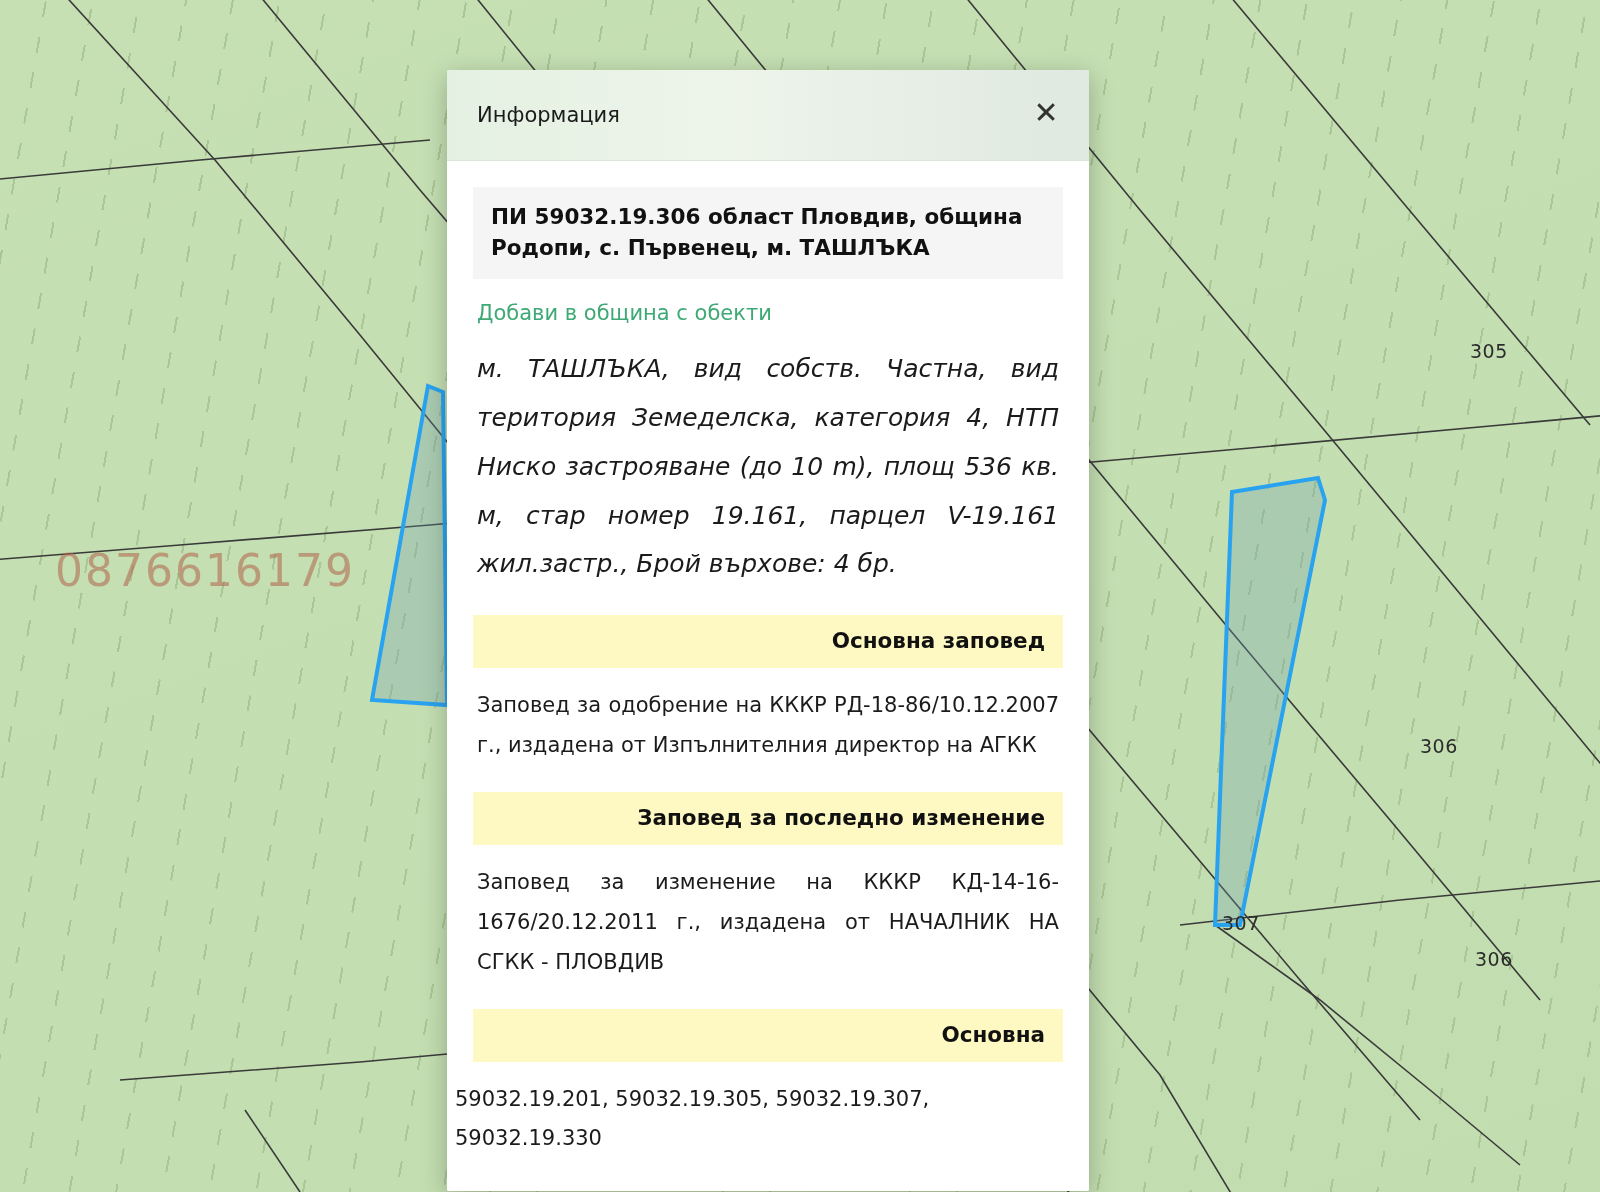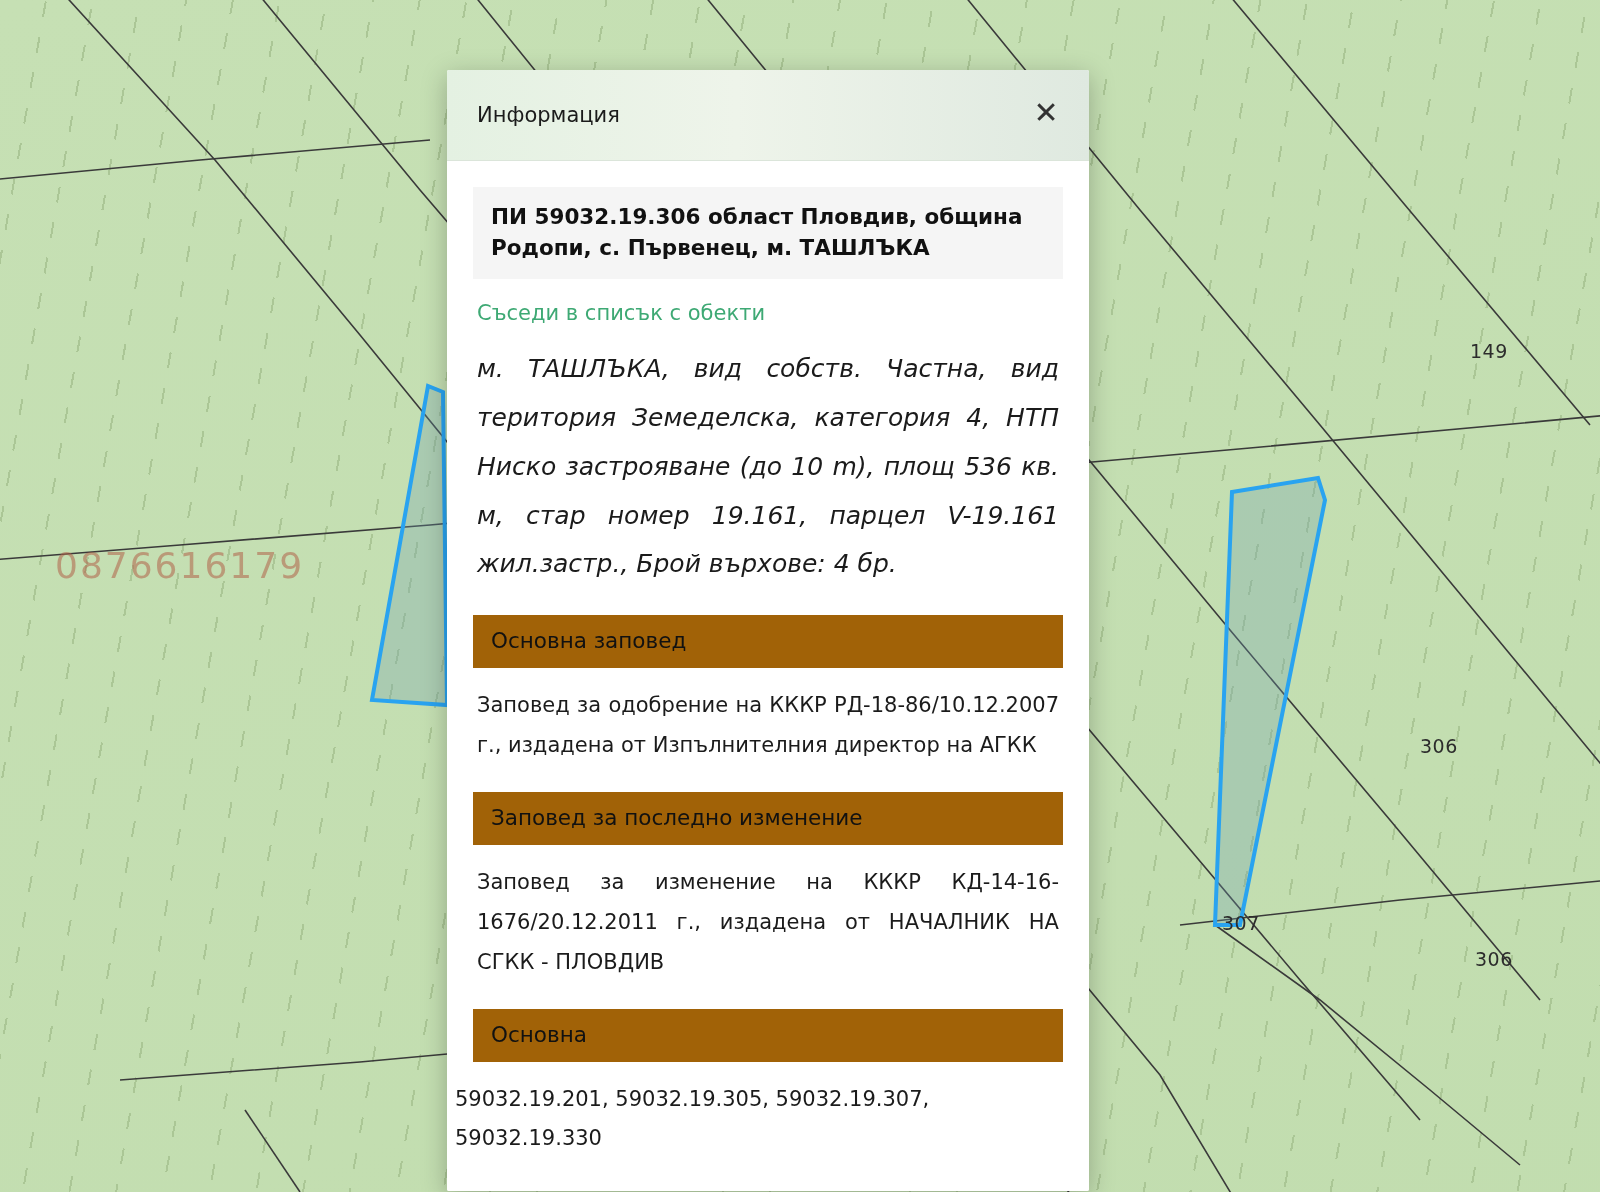--- a/index.html
+++ b/index.html
@@ -71,21 +71,21 @@
     color: #2c2c2c;
     letter-spacing: 0.5px;
     white-space: nowrap;
   }
 
   .watermark {
     position: absolute;
     left: 55px;
     top: 545px;
     font-family: "DejaVu Sans", "Liberation Sans", sans-serif;
-    font-size: 36px;
+    font-size: 44px;
     letter-spacing: 2px;
     color: rgba(176, 96, 72, 0.55);
     user-select: none;
   }
 
   
   .info-panel {
     position: absolute;
     left: 447px;
     top: 70px;
@@ -158,24 +158,25 @@
     font-size: 25px;
     line-height: 1.95;
     color: #1b1b1b;
     text-align: justify;
     font-style: italic;
   }
 
   .section-head {
     margin: 26px 26px 0 26px;
     padding: 13px 18px 15px 18px;
-    background: #a16207;
+    background: #fef9c3;
     font-size: 21.5px;
-    font-weight: normal;
+    font-weight: bold;
     color: #111;
+    text-align: right;
   }
 
   .section-body {
     margin: 18px 30px 0 30px;
     font-size: 21px;
     line-height: 1.9;
     color: #1b1b1b;
     text-align: justify;
   }
 
@@ -207,41 +208,41 @@
         <path d="M 120 1080 L 360 1062 L 600 1040"></path>
         <path d="M 245 1110 L 300 1192"></path>
       </g>
 
       <g fill="rgba(110,160,175,0.30)" stroke="#29a3f0" stroke-width="4">
         <path d="M 443 392 L 447 705 L 372 700 L 428 386 Z"></path>
         <path d="M 1232 492 L 1318 478 L 1325 500 L 1240 925 L 1215 925 Z"></path>
       </g>
     </svg>
 
-    <div class="map-label" style="left:1470px; top:340px;">149</div>
+    <div class="map-label" style="left:1470px; top:340px;">305</div>
     <div class="map-label" style="left:1420px; top:735px;">306</div>
     <div class="map-label" style="left:1475px; top:948px;">306</div>
     <div class="map-label" style="left:1222px; top:912px;">307</div>
     <div class="map-label" style="left:749px; top:1098px; color:#5a6b52;">320</div>
 
     <div class="watermark">0876616179</div>
   </div>
 
   <div class="info-panel">
 
     <div class="panel-header">
       <div class="panel-title">Информация</div>
       <button class="panel-close" aria-label="close">✕</button>
     </div>
 
     <div class="panel-body">
 
       <div class="record-title">ПИ 59032.19.306 област Пловдив, община Родопи, с. Първенец, м. ТАШЛЪКА</div>
 
-      <a class="add-link" href="#">Съседи в списък с обекти</a>
+      <a class="add-link" href="#">Добави в община с обекти</a>
 
       <div class="desc-text">м. ТАШЛЪКА, вид собств. Частна, вид територия Земеделска, категория 4, НТП Ниско застрояване (до 10 m), площ 536 кв. м, стар номер 19.161, парцел V-19.161 жил.застр., Брой върхове: 4 бр.</div>
 
       <div class="section-head">Основна заповед</div>
       <div class="section-body">Заповед за одобрение на КККР РД-18-86/10.12.2007 г., издадена от Изпълнителния директор на АГКК</div>
 
       <div class="section-head">Заповед за последно изменение</div>
       <div class="section-body">Заповед за изменение на КККР КД-14-16-1676/20.12.2011 г., издадена от НАЧАЛНИК НА СГКК - ПЛОВДИВ</div>
 
       <div class="section-head">Основна</div>

